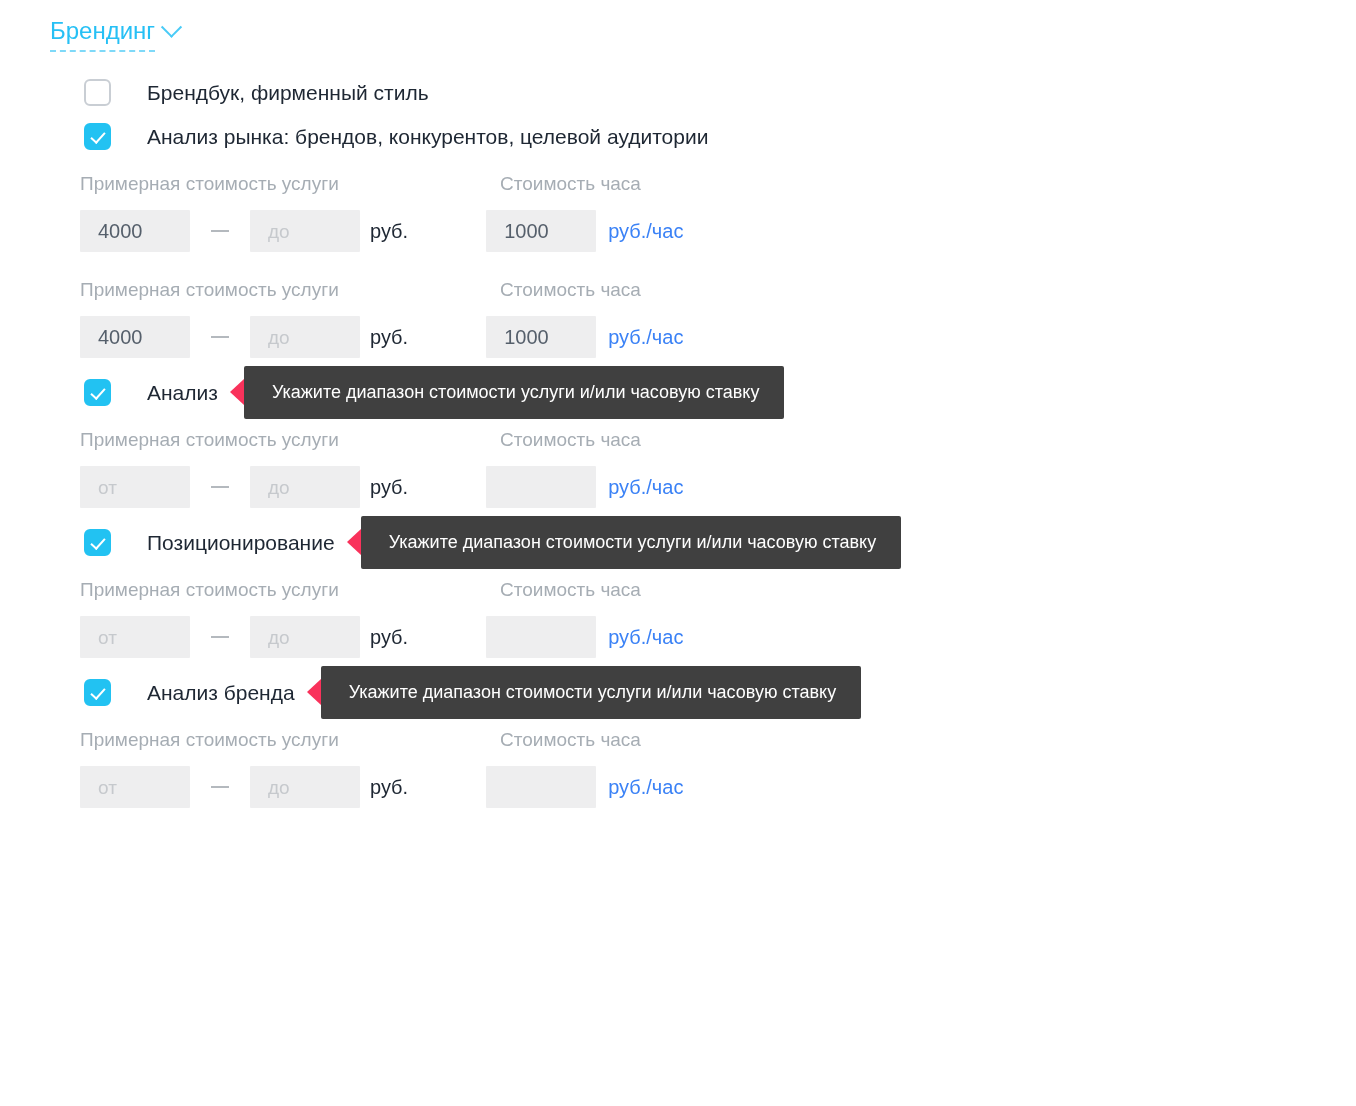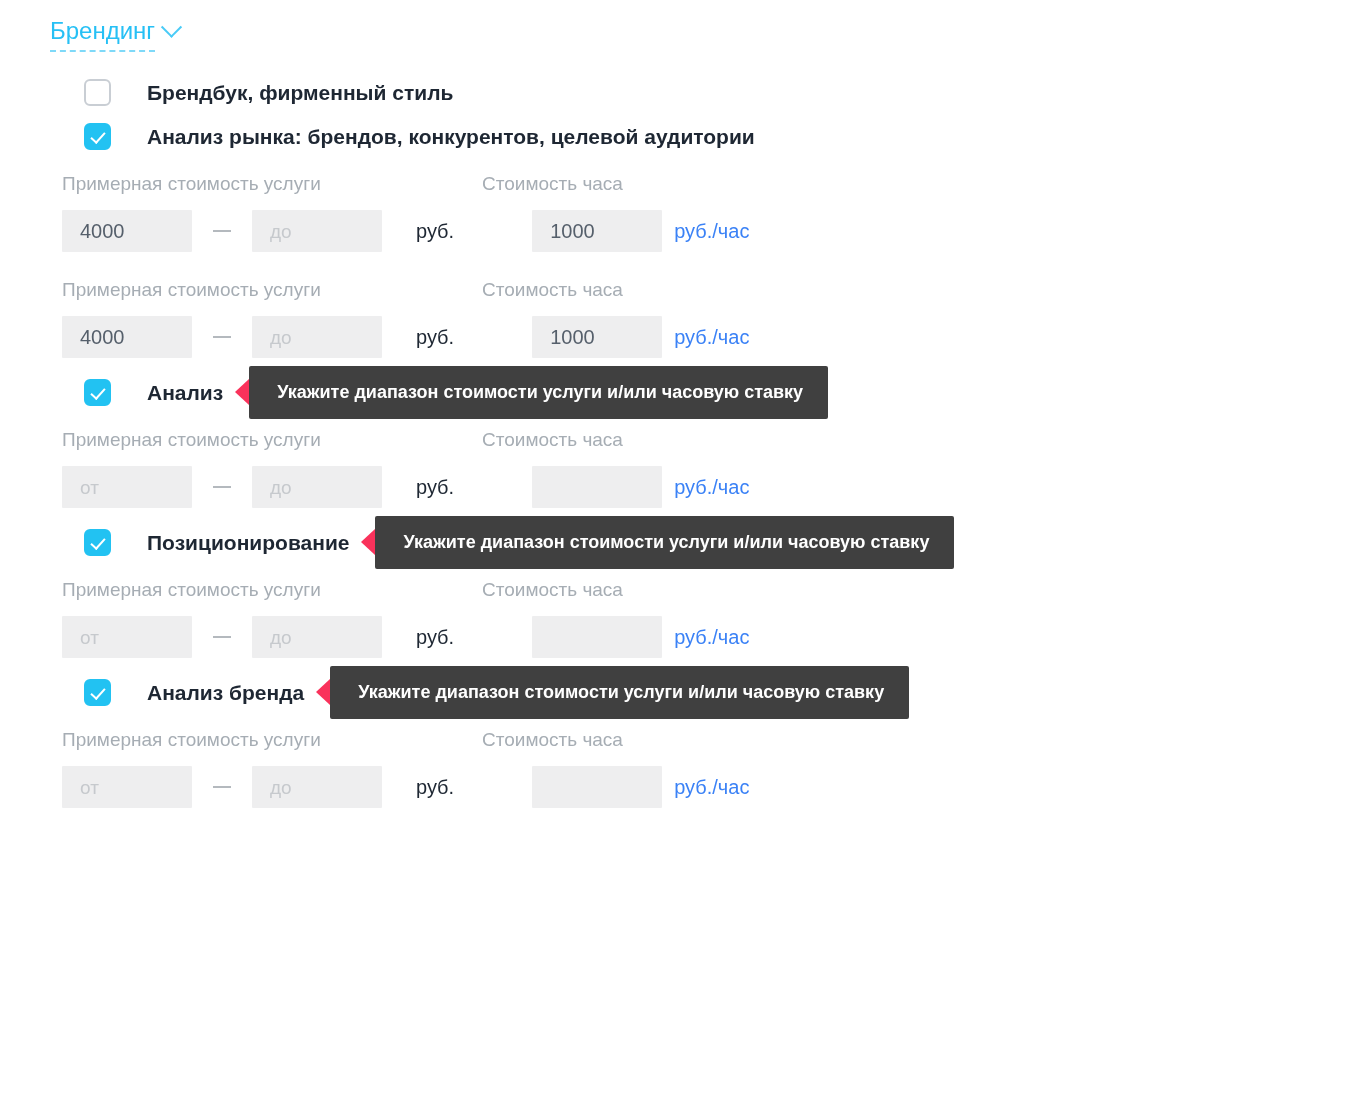--- a/index.html
+++ b/index.html
@@ -56,21 +56,20 @@
     top: 70px;
     width: 1356px;
   }
 
   .item-row {
     position: relative;
     display: flex;
     align-items: center;
     height: 44px;
     padding-left: 84px;
-    font-weight: bold;
   }
 
   
   .cb {
     width: 27px;
     height: 27px;
     border-radius: 6px;
     box-sizing: border-box;
     flex: 0 0 auto;
     position: relative;
@@ -122,21 +121,21 @@
     transform: translateY(-50%);
     width: 0;
     height: 0;
     border-top: 13px solid transparent;
     border-bottom: 13px solid transparent;
     border-right: 14px solid #f9325b;
   }
 
   
   .price-block {
-    padding-left: 62px;
+    padding-left: 80px;
     padding-top: 14px;
     padding-bottom: 12px;
   }
   .labels-row {
     display: flex;
     height: 26px;
   }
   .lbl {
     font-size: 19px;
     line-height: 24px;
@@ -145,21 +144,21 @@
   }
   .lbl.first { width: 420px; }
 
   .fields-row {
     display: flex;
     align-items: center;
     margin-top: 12px;
     height: 42px;
   }
   .fld {
-    width: 130px;
+    width: 110px;
     height: 42px;
     background: #eeeeef;
     border: none;
     box-sizing: border-box;
     font-family: "Liberation Sans", "DejaVu Sans", sans-serif;
     font-size: 20px;
     color: #555f6b;
     padding: 0 18px;
     outline: none;
     border-radius: 1px;
@@ -171,21 +170,21 @@
   .dash {
     width: 18px;
     height: 2px;
     background: #b4b9be;
     margin: 0 21px;
     flex: 0 0 auto;
   }
   .unit {
     font-size: 20px;
     color: #1e2733;
-    margin-left: 34px;
+    margin-left: 10px;
     white-space: nowrap;
   }
   .spacer-to-hour {
     width: 78px;
     flex: 0 0 auto;
   }
   .unit-hour {
     font-size: 20px;
     color: #3b82f6;
     margin-left: 12px;

